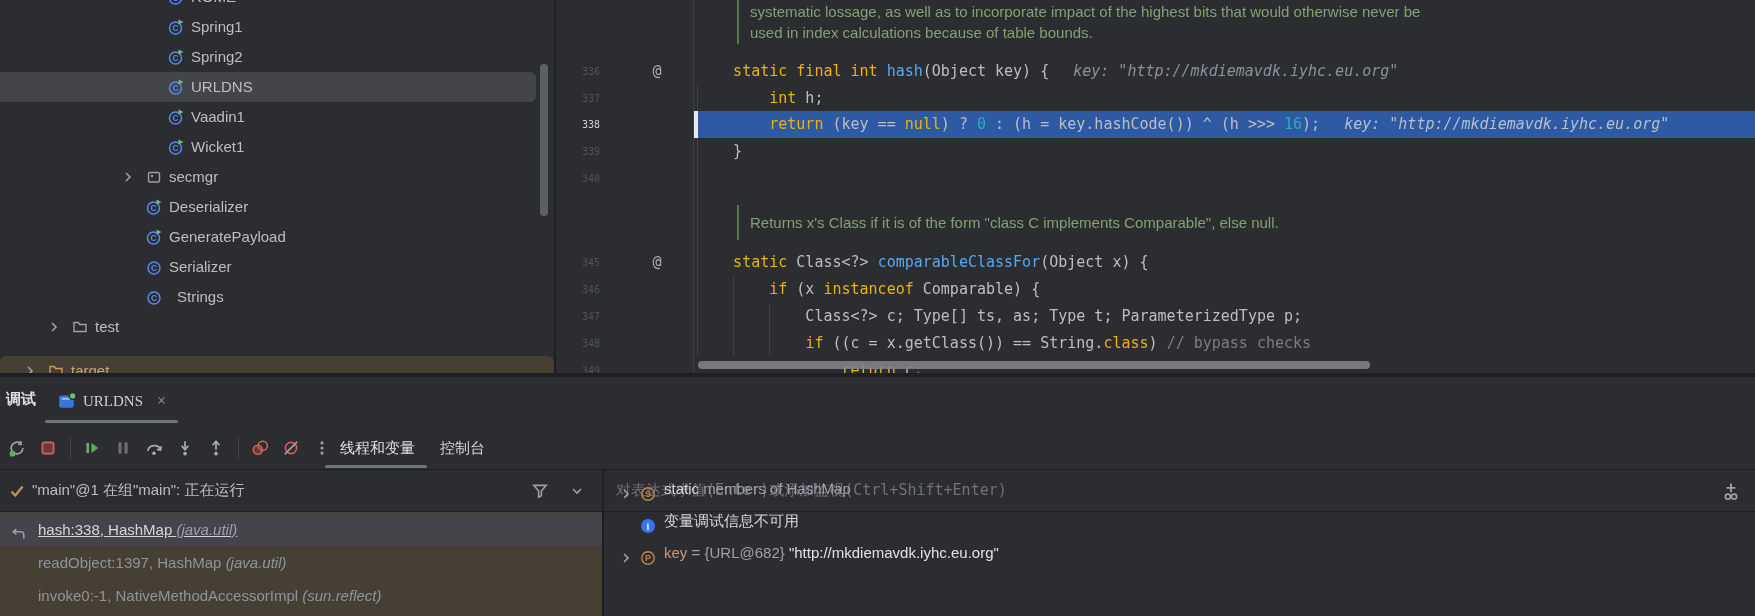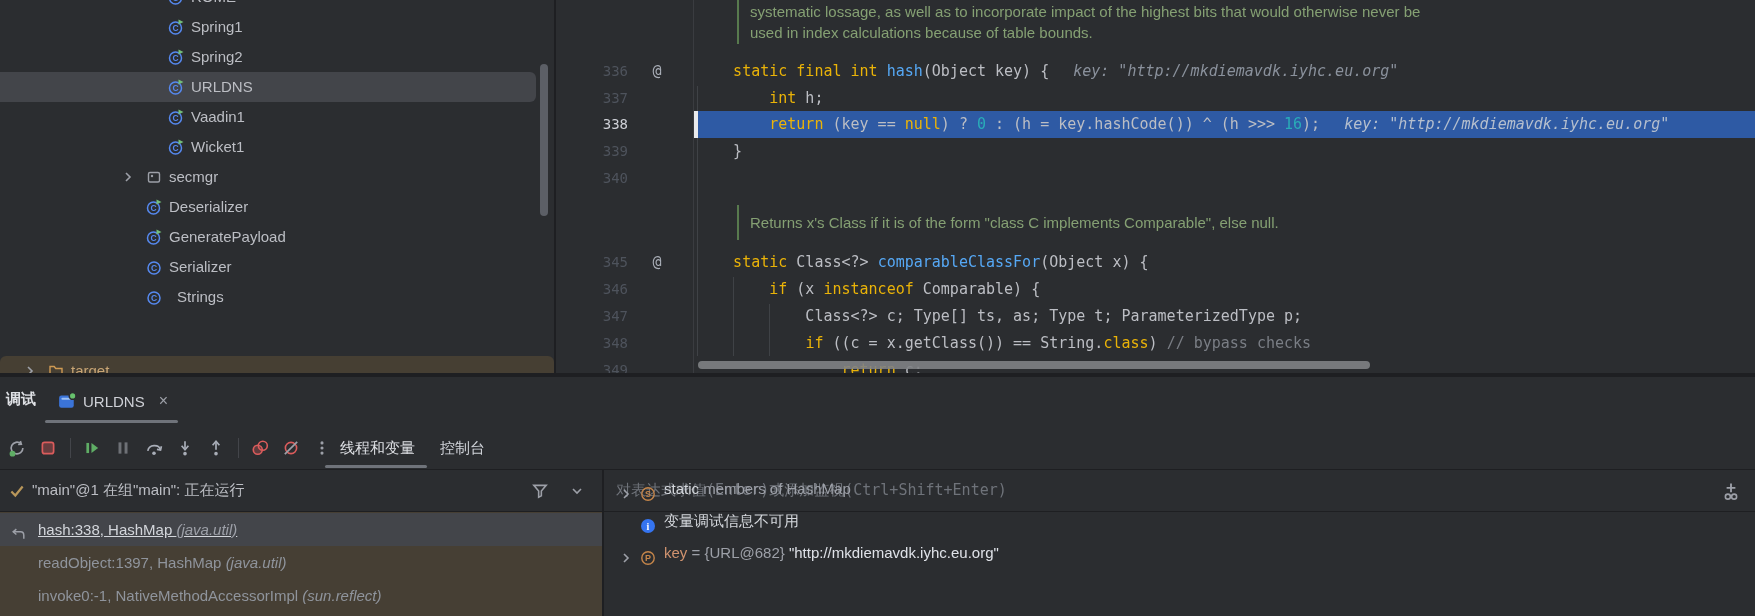--- a/index.html
+++ b/index.html
@@ -18,35 +18,35 @@
   #tree-scroll { position:absolute; left:540px; top:64px; width:8px; height:152px; background:#5c5f66; border-radius:4px; }
 
   
   #editor { position:absolute; left:556px; top:0; width:1199px; height:373px; background:#2b2d30; overflow:hidden;
             font-family:"DejaVu Sans Mono","Liberation Mono",monospace; }
   #editor::before { content:""; position:absolute; left:137px; top:0; bottom:0; width:1px; background:#3a3c40; }
   .iguide { position:absolute; width:1px; background:#3f4246; }
   #exec-line { position:absolute; left:138px; right:0; top:111px; height:27px; background:#2e5aa4; }
   #exec-caret { position:absolute; left:138px; top:111px; width:4px; height:27px; background:#e9eaec; }
   .eline { position:absolute; left:0; width:100%; height:27px; line-height:27px; white-space:pre; }
-  .eline .lnum { position:absolute; left:0; top:0; width:44px; text-align:right; color:#4e535c; font-size:14px;margin-left:28px; }
+  .eline .lnum { position:absolute; left:0; top:0; width:44px; text-align:right; color:#4e535c; font-size:10px; }
   .eline.cur .lnum { color:#ced0d6; }
   .eline .lgut { position:absolute; left:88px; top:0; width:26px; text-align:center; color:#a8adb6; font-size:15px; }
   .eline .lcode { position:absolute; left:141px; top:0; }
   .tk-kw{color:#eab308} .tk-fn{color:#56a8f5} .tk-num{color:#2aacb8} .tk-pl{color:#bcbec4} .tk-cm{color:#7a7e85}
   .ehint { font-style:italic; color:#8a919c; margin-left:24px; }
   .eline.cur .ehint { color:#b5bfce; }
   .dline { position:absolute; height:21px; line-height:21px; left:194px; color:#85a073;
            font-family:"Liberation Sans",sans-serif; font-size:15px; white-space:nowrap; }
   .docbar { position:absolute; left:181px; width:2px; background:#587a4e; }
   #hscroll { position:absolute; left:142px; top:361px; width:672px; height:8px; background:#7f8285; border-radius:4px; opacity:.9; }
 
   
   #bottom { position:absolute; left:0; top:373px; width:1755px; height:243px; background:#2b2d30; border-top:4px solid #1e1f22; }
-  #dbg-header { position:absolute; left:0; top:0; width:100%; height:50px; }
+  #dbg-header { position:absolute; left:0; top:0; width:100%; height:50px;font-family:Liberation Serif, serif; }
   #dbg-title { position:absolute; left:6px; top:13px; color:#dfe1e5; font-weight:600; }
   #dbg-tab { position:absolute; left:58px; top:7px; height:34px; display:flex; align-items:center; }
   #dbg-tab .tabicon { width:18px; height:18px; margin-right:7px; }
   #dbg-tab .tablabel { color:#ced0d6; }
   #dbg-tab .tabclose { color:#9da0a8; font-size:16px; margin-left:14px; cursor:default; }
   #tab-underline { position:absolute; left:45px; top:43px; width:133px; height:3px; background:#6f737a; border-radius:2px; }
 
   #dbg-toolbar { position:absolute; left:0; top:50px; width:100%; height:43px; border-bottom:1px solid #1e1f22;
                  display:flex; align-items:center; padding-left:4px; }
   .tbtn { width:26px; height:26px; display:flex; align-items:center; justify-content:center; margin-right:5px; border-radius:4px; }
@@ -170,20 +170,29 @@
             <text x="8" y="12" font-size="8.5" font-weight="bold" fill="#5689f0" text-anchor="middle" font-family="Liberation Sans,sans-serif">C</text>
           </svg></span>
         <span class="tlabel" style="left: 169px;">Serializer</span>
       </div>
       <div class="trow" style="top: 282px;">
         <span class="ticon" style="left: 146px;"><svg width="100%" height="100%" viewBox="0 0 16 16" fill="none" xmlns="http://www.w3.org/2000/svg">
             <circle cx="8" cy="9" r="6" stroke="#5689f0" stroke-width="1.5"></circle>
             <text x="8" y="12" font-size="8.5" font-weight="bold" fill="#5689f0" text-anchor="middle" font-family="Liberation Sans,sans-serif">C</text>
           </svg></span>
         <span class="tlabel" style="left: 169px; margin-left: 8px;">Strings</span>
+      </div>
+      <div class="trow" style="top: 312px;">
+        <span class="chev" style="left: 46px;"><svg width="100%" height="100%" viewBox="0 0 16 16" fill="none" xmlns="http://www.w3.org/2000/svg">
+            <path d="M6 4 L10 8 L6 12" stroke="#9da0a8" stroke-width="1.6"></path>
+          </svg></span>
+        <span class="ticon" style="left: 72px;"><svg width="100%" height="100%" viewBox="0 0 16 16" fill="none" xmlns="http://www.w3.org/2000/svg">
+            <path d="M2 3.5 h4.2 l1.5 2 H14 V12.5 H2 Z" stroke="#9da0a8" stroke-width="1.4"></path>
+          </svg></span>
+        <span class="tlabel" style="left: 95px;">test</span>
       </div>
       <div class="trow excl" style="top: 356px; border-radius: 6px;">
         <span class="chev" style="left: 22px;"><svg width="100%" height="100%" viewBox="0 0 16 16" fill="none" xmlns="http://www.w3.org/2000/svg">
             <path d="M6 4 L10 8 L6 12" stroke="#9da0a8" stroke-width="1.6"></path>
           </svg></span>
         <span class="ticon" style="left: 48px;"><svg width="100%" height="100%" viewBox="0 0 16 16" fill="none" xmlns="http://www.w3.org/2000/svg">
             <path d="M2 3.5 h4.2 l1.5 2 H14 V12.5 H2 Z" stroke="#cf9a53" stroke-width="1.4"></path>
           </svg></span>
         <span class="tlabel" style="left: 71px;">target</span>
       </div>

